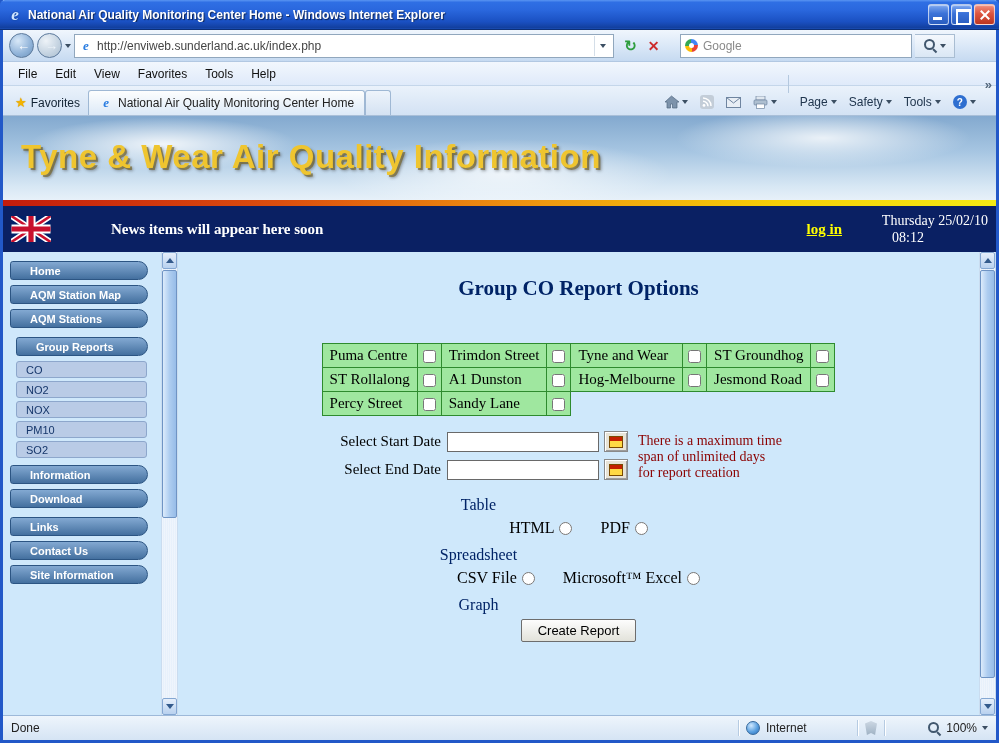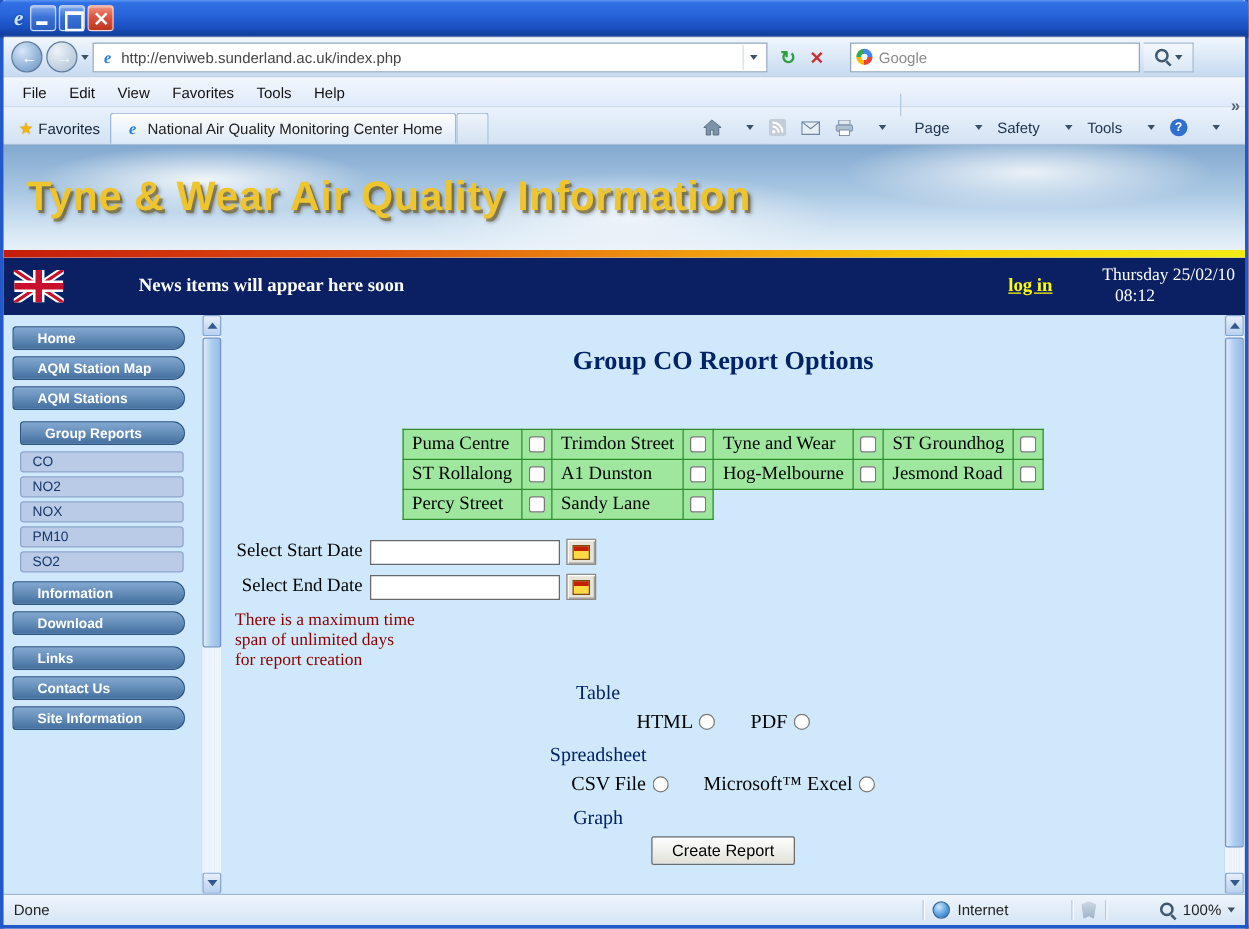--- a/index.html
+++ b/index.html
@@ -60,21 +60,21 @@
   
   .tabsbar{height:30px;flex:0 0 30px;display:flex;align-items:flex-end;background:linear-gradient(180deg,#eaf2fb,#d3e2f4);
     border-bottom:1px solid #a9bfd8;padding:0 4px;}
   .fav-btn{display:flex;align-items:center;gap:4px;font-size:12px;color:#123;padding:4px 8px 5px;cursor:pointer;}
   .star{color:#f4b400;font-size:13px;text-shadow:0 0 1px #b98200;}
   .tab{height:25px;display:flex;align-items:center;gap:5px;padding:0 10px;font-size:12px;color:#222;
     background:linear-gradient(180deg,#fdfefe,#dce9f7);border:1px solid #9fb8d4;border-bottom:none;border-radius:3px 3px 0 0;
     max-width:310px;white-space:nowrap;overflow:hidden;cursor:pointer;}
   .tab.stub{width:26px;flex:0 0 26px;background:linear-gradient(180deg,#eef4fb,#d4e2f2);}
   .right-icons{margin-left:auto;display:flex;align-items:center;gap:6px;padding-bottom:4px;}
-  .ric{display:flex;align-items:center;gap:20px;font-size:12px;color:#21364e;cursor:pointer;padding:2px 3px;border-radius:2px;margin-top:36px;}
+  .ric{display:flex;align-items:center;gap:3px;font-size:12px;color:#21364e;cursor:pointer;padding:2px 3px;border-radius:2px;margin-top:36px;}
   .ric svg{display:block;}
   .vsep{width:1px;height:18px;background:#b4c8de;margin:0 2px;}
   .help-circle{width:14px;height:14px;border-radius:50%;background:#2f6fd0;color:#fff;font-size:10px;font-weight:bold;
     display:flex;align-items:center;justify-content:center;}
   .chev{color:#55687c;font-size:13px;font-weight:bold;}
 
   
   .banner{height:90px;flex:0 0 90px;position:relative;
     background:
       radial-gradient(ellipse 190px 38px at 160px 28px,rgba(255,255,255,.85),transparent 70%),
@@ -122,21 +122,21 @@
   .tri-down{width:0;height:0;border-left:4px solid transparent;border-right:4px solid transparent;border-top:5px solid #335a8c;}
 
   
   .main{flex:1;font-family:"Liberation Serif",serif;color:#000;overflow:hidden;}
   .page-heading{margin-top:24px;text-align:center;font-size:21px;font-weight:bold;color:var(--heading_navy,#002366);}
   table.stations{margin:42px auto 0;border-collapse:collapse;font-size:15px;}
   table.stations td{border:1px solid var(--table_green_border,#2e8b2e);background:var(--table_green_bg,#9fe79f);padding:3px 7px;}
   table.stations td.cb{padding:2px 5px;text-align:center;}
   table.stations input[type=checkbox]{width:13px;height:13px;margin:0;vertical-align:middle;}
 
-  .dates-wrap{display:flex;justify-content:center;margin-top:15px;flex-direction:column;}
+  .dates-wrap{display:flex;justify-content:center;margin-top:15px;}
   .date-row{display:flex;align-items:center;margin-bottom:7px;}
   .date-label{display:inline-block;width:112px;text-align:right;font-size:15px;margin-right:6px;}
   .date-input{width:152px;height:20px;border:1px solid #696969;background:#fff;font-size:13px;padding:0 3px;font-family:"Liberation Serif",serif;}
   .cal-btn{width:24px;height:21px;margin-left:5px;display:flex;align-items:center;justify-content:center;cursor:pointer;
     background:#e7e3d7;border:1px solid #8a8a8a;box-shadow:inset 1px 1px 0 #fff,inset -1px -1px 0 #9c9c9c;padding:0;}
   .cal-icon{display:inline-block;width:14px;height:12px;border:1px solid #7a4a00;
     background:linear-gradient(180deg,#c42000 0 35%,#ffd944 35% 100%);}
   .date-note{margin-left:10px;width:190px;font-size:14px;line-height:1.15;color:var(--note_red,#8b0000);padding-top:2px;}
 
   .sec-h{text-align:center;position:relative;left:-100px;font-size:16px;font-weight:normal;color:var(--heading_navy,#002366);margin-top:9px;}
@@ -160,20 +160,21 @@
   .zoom{display:flex;align-items:center;gap:5px;width:96px;justify-content:flex-end;cursor:pointer;}
   .spacer{flex:1;}
 </style>
 <title>National Air Quality Monitoring Center Home - Windows Internet Explorer</title></head>
 <body>
 
 <div class="window">
 
   <div class="titlebar">
     <span class="ie-e">e</span>
+    <span class="title-text">National Air Quality Monitoring Center Home - Windows Internet Explorer</span>
     <span class="winbtns">
       <span class="wbtn min"></span>
       <span class="wbtn max"></span>
       <span class="wbtn close"></span>
     </span>
   </div>
 
   <div class="addressbar">
     <span class="navcircle back">
         <span class="nav-arrow">←</span>

